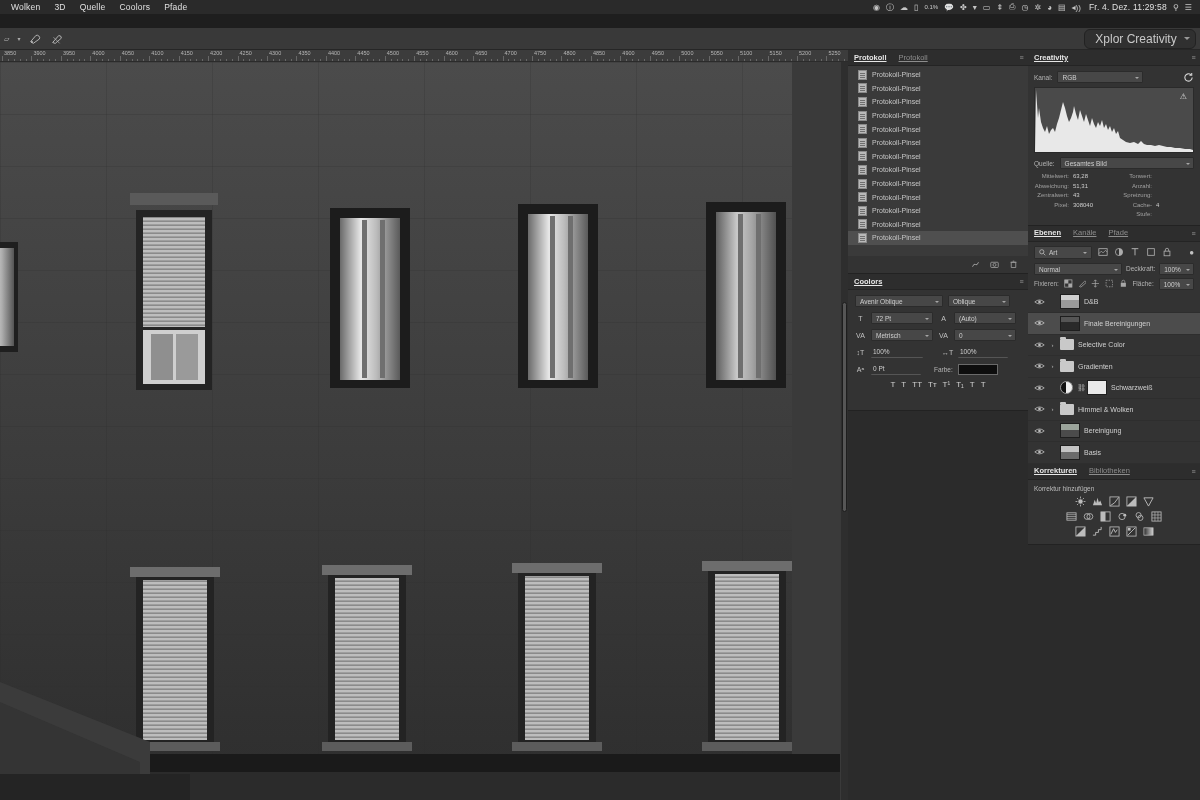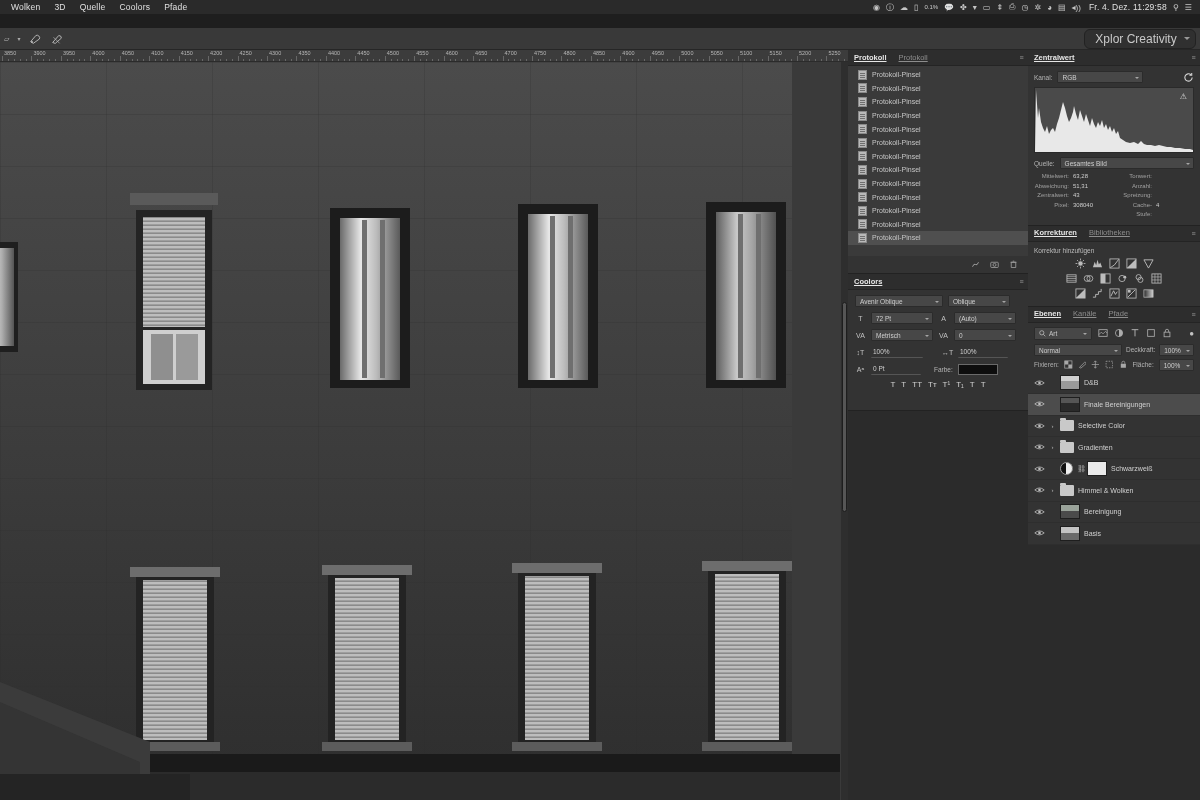--- a/index.html
+++ b/index.html
@@ -684,21 +684,21 @@
           </div>
 
       </div>
     </div>
   </div>
 
   <div class="dock-right">
 
     <div class="panel">
       <div class="panel-tabs">
-        <span class="ptab active">Zentralwert</span>
+        <span class="ptab active">Creativity</span>
         <span class="menu-dots">≡</span>
       </div>
       <div class="hg-body">
         <div class="hg-row">
           <span class="hg-lab">Kanal:</span>
           <span class="ps-field dd" style="width:86px">RGB</span>
           <svg width="11" height="11" viewBox="0 0 12 12" style="margin-left:auto">
             <path d="M10 6 a4 4 0 1 1 -1.3 -3" fill="none" stroke="#d4d4d4" stroke-width="1.2"></path>
             <path d="M9.5 1 L9.5 3.5 L7 3.5" fill="none" stroke="#d4d4d4" stroke-width="1.2"></path>
           </svg>
@@ -743,20 +743,169 @@
               <span class="v">308040</span>
             </div>
             <div class="stat">
               <span class="k">Cache-Stufe:</span>
               <span class="v">4</span>
             </div>
           </div>
       </div>
     </div>
 
+    <div class="panel" style="border-bottom:none">
+      <div class="panel-tabs">
+        <span class="ptab active">Ebenen</span>
+        <span class="ptab">Kanäle</span>
+        <span class="ptab">Pfade</span>
+        <span class="menu-dots">≡</span>
+      </div>
+
+      <div class="lay-toolbar">
+        <div class="lay-filter">
+          <span class="filt-box">
+            <svg width="7" height="7" viewBox="0 0 10 10">
+              <circle cx="4" cy="4" r="3" fill="none" stroke="#bfbfbf" stroke-width="1.1"></circle>
+              <line x1="6.2" y1="6.2" x2="9" y2="9" stroke="#bfbfbf" stroke-width="1.1"></line>
+            </svg>
+            <span>Art</span>
+          </span>
+          <span class="filt-icons">
+            <svg class="fic" viewBox="0 0 12 12">
+                <rect x="1" y="2" width="10" height="8" fill="none" stroke="#c2c2c2" stroke-width="1"></rect>
+                <path d="M1 8 l3-3 2 2 3-3 2 2" fill="none" stroke="#c2c2c2" stroke-width="0.9"></path>
+              </svg>
+            <svg class="fic" viewBox="0 0 12 12">
+                <circle cx="6" cy="6" r="4.3" fill="none" stroke="#c2c2c2" stroke-width="1"></circle>
+                <path d="M6 1.7 a4.3 4.3 0 0 1 0 8.6 z" fill="#c2c2c2"></path>
+              </svg>
+            <svg class="fic" viewBox="0 0 12 12">
+                <path d="M2 2 h8 M6 2 v8" stroke="#c2c2c2" stroke-width="1.2" fill="none"></path>
+              </svg>
+            <svg class="fic" viewBox="0 0 12 12">
+                <rect x="2" y="2" width="8" height="8" fill="none" stroke="#c2c2c2" stroke-width="1"></rect>
+              </svg>
+            <svg class="fic" viewBox="0 0 12 12">
+                <rect x="2.5" y="5" width="7" height="5.5" fill="none" stroke="#c2c2c2" stroke-width="1"></rect>
+                <path d="M4 5 v-1.5 a2 2 0 0 1 4 0 V5" fill="none" stroke="#c2c2c2" stroke-width="1"></path>
+              </svg>
+          </span>
+          <span style="margin-left:auto;font-size:8px;color:#c2c2c2">●</span>
+        </div>
+
+        <div class="lay-mode">
+          <span class="ps-field dd mode-sel">Normal</span>
+          <span class="char-label">Deckkraft:</span>
+          <span class="ps-field dd" style="width:36px">100%</span>
+        </div>
+
+        <div class="lay-lock">
+          <span>Fixieren:</span>
+          <svg class="lic" viewBox="0 0 12 12">
+              <rect x="1" y="1" width="10" height="10" fill="none" stroke="#bdbdbd" stroke-width="1"></rect>
+              <rect x="1" y="1" width="5" height="5" fill="#bdbdbd"></rect>
+              <rect x="6" y="6" width="5" height="5" fill="#bdbdbd"></rect>
+            </svg>
+          <svg class="lic" viewBox="0 0 12 12">
+              <path d="M2 10 L9 3 a1.5 1.5 0 0 1 2 2 L4 11 z" fill="none" stroke="#bdbdbd" stroke-width="1"></path>
+            </svg>
+          <svg class="lic" viewBox="0 0 12 12">
+              <path d="M6 1 v10 M1 6 h10 M6 1 l-2 2 M6 1 l2 2 M6 11 l-2-2 M6 11 l2-2" stroke="#bdbdbd" stroke-width="1" fill="none"></path>
+            </svg>
+          <svg class="lic" viewBox="0 0 12 12">
+              <rect x="1.5" y="1.5" width="9" height="9" fill="none" stroke="#bdbdbd" stroke-width="1" stroke-dasharray="2 1.5"></rect>
+            </svg>
+          <svg class="lic" viewBox="0 0 12 12">
+              <rect x="2.5" y="5" width="7" height="5.5" fill="#bdbdbd"></rect>
+              <path d="M4 5 v-1.5 a2 2 0 0 1 4 0 V5" fill="none" stroke="#bdbdbd" stroke-width="1"></path>
+            </svg>
+          <span style="margin-left:auto" class="char-label">Fläche:</span>
+          <span class="ps-field dd" style="width:36px">100%</span>
+        </div>
+      </div>
+
+      <div class="layer-list" id="layer-list">
+          <div class="layer-row">
+            <svg viewBox="0 0 14 10" class="eye">
+              <path d="M1 5 Q7 0 13 5 Q7 10 1 5 z" fill="none" stroke="#cfcfcf" stroke-width="1"></path>
+              <circle cx="7" cy="5" r="1.7" fill="#cfcfcf"></circle>
+            </svg>
+            <span class="disc"></span>
+            <span class="thumb" style="background: linear-gradient(rgb(207, 207, 207) 0px, rgb(207, 207, 207) 40%, rgb(154, 154, 154) 40%, rgb(154, 154, 154) 100%);"></span>
+            <span class="layer-name">D&amp;B</span>
+          </div>
+          <div class="layer-row sel">
+            <svg viewBox="0 0 14 10" class="eye">
+              <path d="M1 5 Q7 0 13 5 Q7 10 1 5 z" fill="none" stroke="#cfcfcf" stroke-width="1"></path>
+              <circle cx="7" cy="5" r="1.7" fill="#cfcfcf"></circle>
+            </svg>
+            <span class="disc"></span>
+            <span class="thumb" style="background: linear-gradient(rgb(85, 85, 85) 0px, rgb(85, 85, 85) 35%, rgb(42, 42, 42) 35%, rgb(42, 42, 42) 100%);"></span>
+            <span class="layer-name">Finale Bereinigungen</span>
+          </div>
+          <div class="layer-row">
+            <svg viewBox="0 0 14 10" class="eye">
+              <path d="M1 5 Q7 0 13 5 Q7 10 1 5 z" fill="none" stroke="#cfcfcf" stroke-width="1"></path>
+              <circle cx="7" cy="5" r="1.7" fill="#cfcfcf"></circle>
+            </svg>
+            <span class="disc">›</span>
+            <span class="folder"></span>
+            <span class="layer-name">Selective Color</span>
+          </div>
+          <div class="layer-row">
+            <svg viewBox="0 0 14 10" class="eye">
+              <path d="M1 5 Q7 0 13 5 Q7 10 1 5 z" fill="none" stroke="#cfcfcf" stroke-width="1"></path>
+              <circle cx="7" cy="5" r="1.7" fill="#cfcfcf"></circle>
+            </svg>
+            <span class="disc">›</span>
+            <span class="folder"></span>
+            <span class="layer-name">Gradienten</span>
+          </div>
+          <div class="layer-row">
+            <svg viewBox="0 0 14 10" class="eye">
+              <path d="M1 5 Q7 0 13 5 Q7 10 1 5 z" fill="none" stroke="#cfcfcf" stroke-width="1"></path>
+              <circle cx="7" cy="5" r="1.7" fill="#cfcfcf"></circle>
+            </svg>
+            <span class="disc"></span>
+            <span class="adj-thumb"></span>
+            <span class="link-ic">⛓</span>
+            <span class="mask-thumb"></span>
+            <span class="layer-name">Schwarzweiß</span>
+          </div>
+          <div class="layer-row">
+            <svg viewBox="0 0 14 10" class="eye">
+              <path d="M1 5 Q7 0 13 5 Q7 10 1 5 z" fill="none" stroke="#cfcfcf" stroke-width="1"></path>
+              <circle cx="7" cy="5" r="1.7" fill="#cfcfcf"></circle>
+            </svg>
+            <span class="disc">›</span>
+            <span class="folder"></span>
+            <span class="layer-name">Himmel &amp; Wolken</span>
+          </div>
+          <div class="layer-row">
+            <svg viewBox="0 0 14 10" class="eye">
+              <path d="M1 5 Q7 0 13 5 Q7 10 1 5 z" fill="none" stroke="#cfcfcf" stroke-width="1"></path>
+              <circle cx="7" cy="5" r="1.7" fill="#cfcfcf"></circle>
+            </svg>
+            <span class="disc"></span>
+            <span class="thumb" style="background: linear-gradient(rgb(154, 163, 154) 0px, rgb(154, 163, 154) 45%, rgb(75, 75, 75) 45%, rgb(75, 75, 75) 100%);"></span>
+            <span class="layer-name">Bereinigung</span>
+          </div>
+          <div class="layer-row">
+            <svg viewBox="0 0 14 10" class="eye">
+              <path d="M1 5 Q7 0 13 5 Q7 10 1 5 z" fill="none" stroke="#cfcfcf" stroke-width="1"></path>
+              <circle cx="7" cy="5" r="1.7" fill="#cfcfcf"></circle>
+            </svg>
+            <span class="disc"></span>
+            <span class="thumb" style="background: linear-gradient(rgb(196, 196, 196) 0px, rgb(196, 196, 196) 45%, rgb(107, 107, 107) 45%, rgb(107, 107, 107) 100%);"></span>
+            <span class="layer-name">Basis</span>
+          </div>
+        </div>
+    </div>
+
     <div class="panel">
       <div class="panel-tabs">
         <span class="ptab active">Korrekturen</span>
         <span class="ptab">Bibliotheken</span>
         <span class="menu-dots">≡</span>
       </div>
       <div class="adj-body">
         <div class="adj-title">Korrektur hinzufügen</div>
         <div class="adj-grid" id="adj-grid">
             <div class="adj-line">
@@ -828,163 +977,14 @@
                     <stop offset="0" stop-color="#2b2b2b"></stop>
                     <stop offset="1" stop-color="#e6e6e6"></stop>
                   </linearGradient>
                 </defs>
                 <rect x="1" y="2" width="10" height="8" fill="url(#gmg)" stroke="#d0d0d0" stroke-width="0.8"></rect>
               </svg>
             </div>
           </div>
       </div>
     </div>
-
-    <div class="panel" style="border-bottom:none">
-      <div class="panel-tabs">
-        <span class="ptab active">Ebenen</span>
-        <span class="ptab">Kanäle</span>
-        <span class="ptab">Pfade</span>
-        <span class="menu-dots">≡</span>
-      </div>
-
-      <div class="lay-toolbar">
-        <div class="lay-filter">
-          <span class="filt-box">
-            <svg width="7" height="7" viewBox="0 0 10 10">
-              <circle cx="4" cy="4" r="3" fill="none" stroke="#bfbfbf" stroke-width="1.1"></circle>
-              <line x1="6.2" y1="6.2" x2="9" y2="9" stroke="#bfbfbf" stroke-width="1.1"></line>
-            </svg>
-            <span>Art</span>
-          </span>
-          <span class="filt-icons">
-            <svg class="fic" viewBox="0 0 12 12">
-                <rect x="1" y="2" width="10" height="8" fill="none" stroke="#c2c2c2" stroke-width="1"></rect>
-                <path d="M1 8 l3-3 2 2 3-3 2 2" fill="none" stroke="#c2c2c2" stroke-width="0.9"></path>
-              </svg>
-            <svg class="fic" viewBox="0 0 12 12">
-                <circle cx="6" cy="6" r="4.3" fill="none" stroke="#c2c2c2" stroke-width="1"></circle>
-                <path d="M6 1.7 a4.3 4.3 0 0 1 0 8.6 z" fill="#c2c2c2"></path>
-              </svg>
-            <svg class="fic" viewBox="0 0 12 12">
-                <path d="M2 2 h8 M6 2 v8" stroke="#c2c2c2" stroke-width="1.2" fill="none"></path>
-              </svg>
-            <svg class="fic" viewBox="0 0 12 12">
-                <rect x="2" y="2" width="8" height="8" fill="none" stroke="#c2c2c2" stroke-width="1"></rect>
-              </svg>
-            <svg class="fic" viewBox="0 0 12 12">
-                <rect x="2.5" y="5" width="7" height="5.5" fill="none" stroke="#c2c2c2" stroke-width="1"></rect>
-                <path d="M4 5 v-1.5 a2 2 0 0 1 4 0 V5" fill="none" stroke="#c2c2c2" stroke-width="1"></path>
-              </svg>
-          </span>
-          <span style="margin-left:auto;font-size:8px;color:#c2c2c2">●</span>
-        </div>
-
-        <div class="lay-mode">
-          <span class="ps-field dd mode-sel">Normal</span>
-          <span class="char-label">Deckkraft:</span>
-          <span class="ps-field dd" style="width:36px">100%</span>
-        </div>
-
-        <div class="lay-lock">
-          <span>Fixieren:</span>
-          <svg class="lic" viewBox="0 0 12 12">
-              <rect x="1" y="1" width="10" height="10" fill="none" stroke="#bdbdbd" stroke-width="1"></rect>
-              <rect x="1" y="1" width="5" height="5" fill="#bdbdbd"></rect>
-              <rect x="6" y="6" width="5" height="5" fill="#bdbdbd"></rect>
-            </svg>
-          <svg class="lic" viewBox="0 0 12 12">
-              <path d="M2 10 L9 3 a1.5 1.5 0 0 1 2 2 L4 11 z" fill="none" stroke="#bdbdbd" stroke-width="1"></path>
-            </svg>
-          <svg class="lic" viewBox="0 0 12 12">
-              <path d="M6 1 v10 M1 6 h10 M6 1 l-2 2 M6 1 l2 2 M6 11 l-2-2 M6 11 l2-2" stroke="#bdbdbd" stroke-width="1" fill="none"></path>
-            </svg>
-          <svg class="lic" viewBox="0 0 12 12">
-              <rect x="1.5" y="1.5" width="9" height="9" fill="none" stroke="#bdbdbd" stroke-width="1" stroke-dasharray="2 1.5"></rect>
-            </svg>
-          <svg class="lic" viewBox="0 0 12 12">
-              <rect x="2.5" y="5" width="7" height="5.5" fill="#bdbdbd"></rect>
-              <path d="M4 5 v-1.5 a2 2 0 0 1 4 0 V5" fill="none" stroke="#bdbdbd" stroke-width="1"></path>
-            </svg>
-          <span style="margin-left:auto" class="char-label">Fläche:</span>
-          <span class="ps-field dd" style="width:36px">100%</span>
-        </div>
-      </div>
-
-      <div class="layer-list" id="layer-list">
-          <div class="layer-row">
-            <svg viewBox="0 0 14 10" class="eye">
-              <path d="M1 5 Q7 0 13 5 Q7 10 1 5 z" fill="none" stroke="#cfcfcf" stroke-width="1"></path>
-              <circle cx="7" cy="5" r="1.7" fill="#cfcfcf"></circle>
-            </svg>
-            <span class="disc"></span>
-            <span class="thumb" style="background: linear-gradient(rgb(207, 207, 207) 0px, rgb(207, 207, 207) 40%, rgb(154, 154, 154) 40%, rgb(154, 154, 154) 100%);"></span>
-            <span class="layer-name">D&amp;B</span>
-          </div>
-          <div class="layer-row sel">
-            <svg viewBox="0 0 14 10" class="eye">
-              <path d="M1 5 Q7 0 13 5 Q7 10 1 5 z" fill="none" stroke="#cfcfcf" stroke-width="1"></path>
-              <circle cx="7" cy="5" r="1.7" fill="#cfcfcf"></circle>
-            </svg>
-            <span class="disc"></span>
-            <span class="thumb" style="background: linear-gradient(rgb(85, 85, 85) 0px, rgb(85, 85, 85) 35%, rgb(42, 42, 42) 35%, rgb(42, 42, 42) 100%);"></span>
-            <span class="layer-name">Finale Bereinigungen</span>
-          </div>
-          <div class="layer-row">
-            <svg viewBox="0 0 14 10" class="eye">
-              <path d="M1 5 Q7 0 13 5 Q7 10 1 5 z" fill="none" stroke="#cfcfcf" stroke-width="1"></path>
-              <circle cx="7" cy="5" r="1.7" fill="#cfcfcf"></circle>
-            </svg>
-            <span class="disc">›</span>
-            <span class="folder"></span>
-            <span class="layer-name">Selective Color</span>
-          </div>
-          <div class="layer-row">
-            <svg viewBox="0 0 14 10" class="eye">
-              <path d="M1 5 Q7 0 13 5 Q7 10 1 5 z" fill="none" stroke="#cfcfcf" stroke-width="1"></path>
-              <circle cx="7" cy="5" r="1.7" fill="#cfcfcf"></circle>
-            </svg>
-            <span class="disc">›</span>
-            <span class="folder"></span>
-            <span class="layer-name">Gradienten</span>
-          </div>
-          <div class="layer-row">
-            <svg viewBox="0 0 14 10" class="eye">
-              <path d="M1 5 Q7 0 13 5 Q7 10 1 5 z" fill="none" stroke="#cfcfcf" stroke-width="1"></path>
-              <circle cx="7" cy="5" r="1.7" fill="#cfcfcf"></circle>
-            </svg>
-            <span class="disc"></span>
-            <span class="adj-thumb"></span>
-            <span class="link-ic">⛓</span>
-            <span class="mask-thumb"></span>
-            <span class="layer-name">Schwarzweiß</span>
-          </div>
-          <div class="layer-row">
-            <svg viewBox="0 0 14 10" class="eye">
-              <path d="M1 5 Q7 0 13 5 Q7 10 1 5 z" fill="none" stroke="#cfcfcf" stroke-width="1"></path>
-              <circle cx="7" cy="5" r="1.7" fill="#cfcfcf"></circle>
-            </svg>
-            <span class="disc">›</span>
-            <span class="folder"></span>
-            <span class="layer-name">Himmel &amp; Wolken</span>
-          </div>
-          <div class="layer-row">
-            <svg viewBox="0 0 14 10" class="eye">
-              <path d="M1 5 Q7 0 13 5 Q7 10 1 5 z" fill="none" stroke="#cfcfcf" stroke-width="1"></path>
-              <circle cx="7" cy="5" r="1.7" fill="#cfcfcf"></circle>
-            </svg>
-            <span class="disc"></span>
-            <span class="thumb" style="background: linear-gradient(rgb(154, 163, 154) 0px, rgb(154, 163, 154) 45%, rgb(75, 75, 75) 45%, rgb(75, 75, 75) 100%);"></span>
-            <span class="layer-name">Bereinigung</span>
-          </div>
-          <div class="layer-row">
-            <svg viewBox="0 0 14 10" class="eye">
-              <path d="M1 5 Q7 0 13 5 Q7 10 1 5 z" fill="none" stroke="#cfcfcf" stroke-width="1"></path>
-              <circle cx="7" cy="5" r="1.7" fill="#cfcfcf"></circle>
-            </svg>
-            <span class="disc"></span>
-            <span class="thumb" style="background: linear-gradient(rgb(196, 196, 196) 0px, rgb(196, 196, 196) 45%, rgb(107, 107, 107) 45%, rgb(107, 107, 107) 100%);"></span>
-            <span class="layer-name">Basis</span>
-          </div>
-        </div>
-    </div>
   </div>
 </div>
 
 </body></html>

